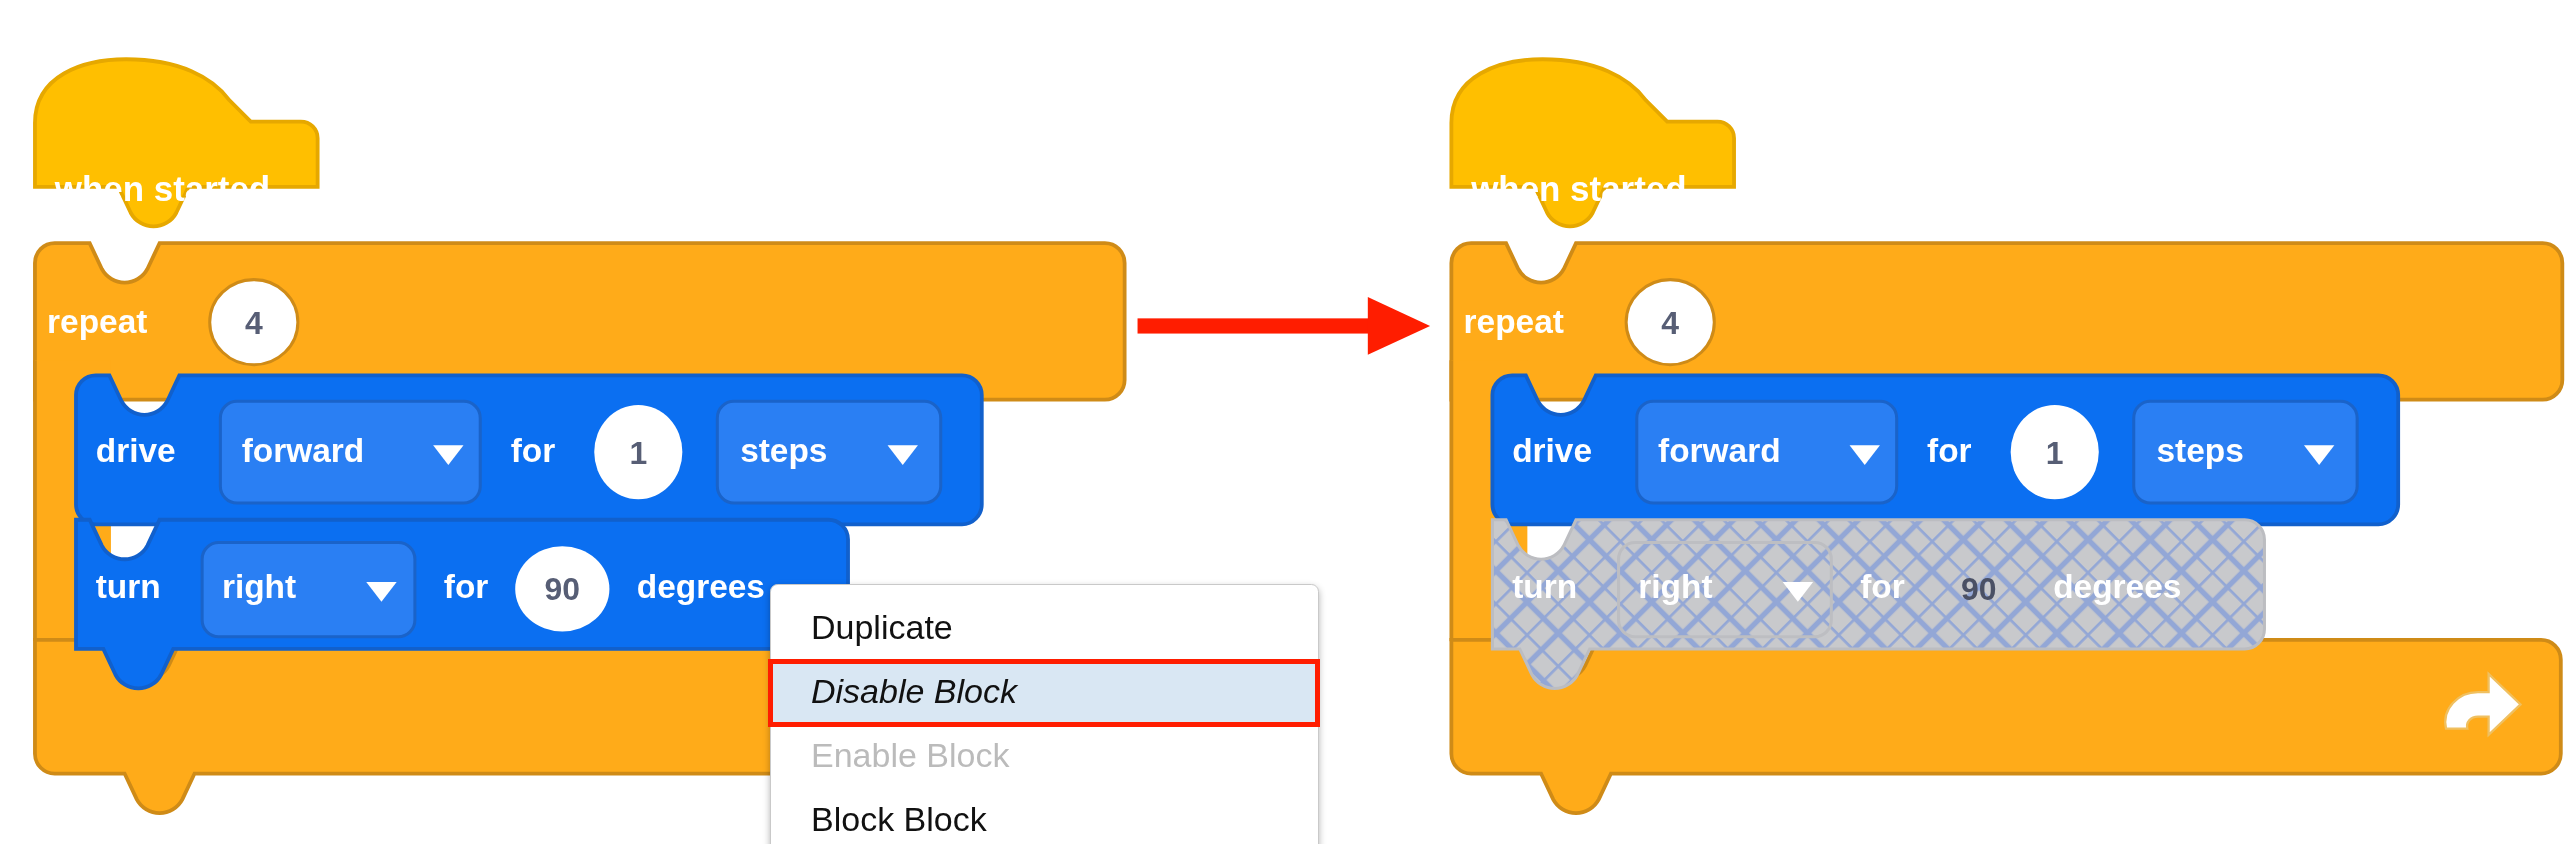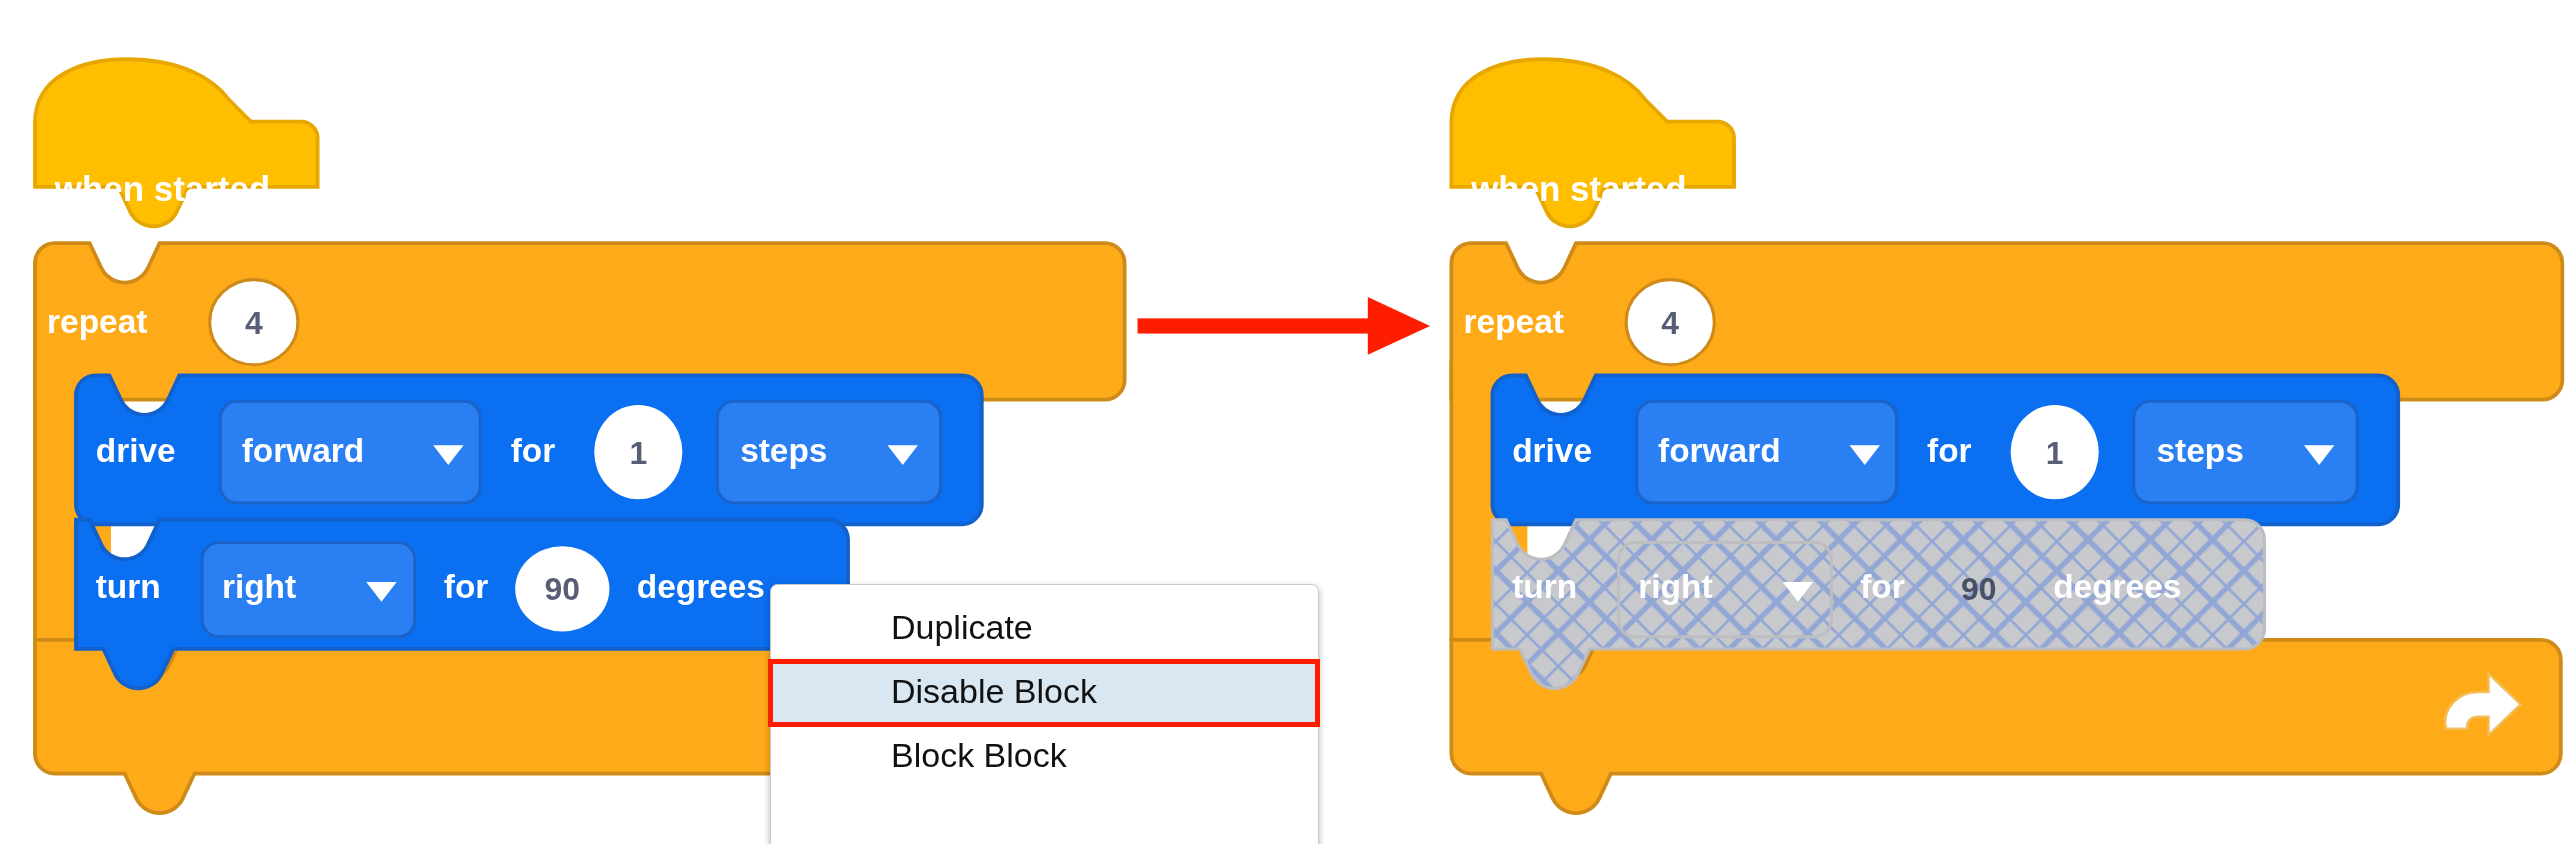--- a/index.html
+++ b/index.html
@@ -59,30 +59,31 @@
     background: #ffffff;
     border: 1.5px solid #c9c9c9;
     border-radius: 7.6px;
     box-shadow: 0 3px 7.6px rgba(0,0,0,0.30);
     box-sizing: border-box;
     overflow: visible;
   }
   .menu-item {
     height: 64px;
     line-height: 64px;
-    padding-left: 120px;
+    padding-left: 40px;
     font-size: 34px;
     color: #111111;
     font-family: "Liberation Sans", sans-serif;
     box-sizing: border-box;
     white-space: nowrap;
   }
   .menu-item.first { margin-top: 10px; }
   .menu-item.highlighted {
     background: #d9e7f3;
+    font-style: italic;
   }
   .menu-item.disabled {
     color: #bbbbbb;
   }
   .menu-highlight-box {
     position: absolute;
     left: -3px;
     top: 74px;
     width: 552px;
     height: 68px;
@@ -272,18 +273,19 @@
           <text class="num-text disabled" x="2604" y="725">90</text>
         </g>
         <text class="blk-label" x="2702" y="722">degrees</text>
       </g>
     </g>
   </svg>
 
   <div class="context-menu">
     <div class="menu-item first">Duplicate</div>
     <div class="menu-item highlighted">Disable Block</div>
+    <div class="menu-item disabled">Enable Block</div>
     <div class="menu-item">Block Block</div>
     <div class="menu-highlight-box"></div>
   </div>
 
 </div>
 
 
 </body></html>

